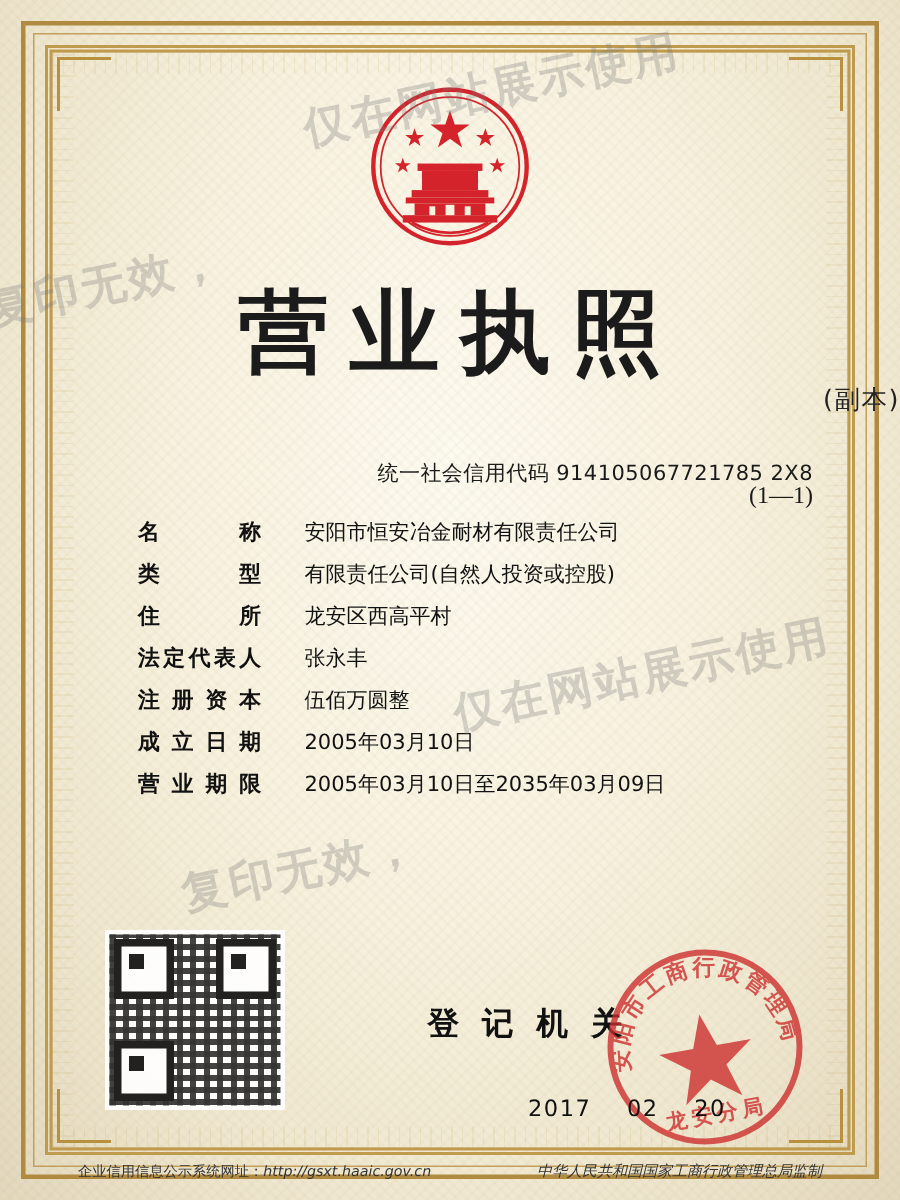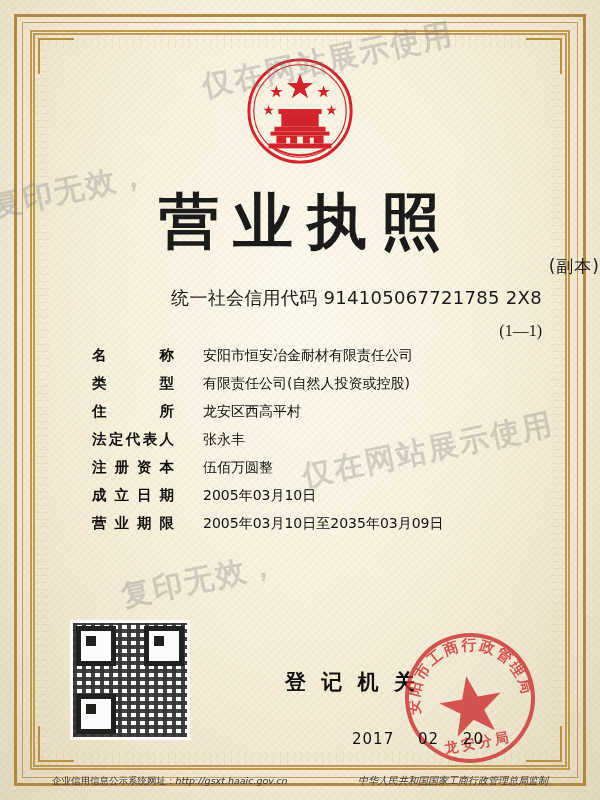--- a/index.html
+++ b/index.html
@@ -67,22 +67,22 @@
     font-size:60px;font-weight:bold;letter-spacing:14px;
     color:#1b1b1b;
     text-indent:14px;
   }
   .subtitle{
     position:absolute;left:16px;right:0;top:255px;
     text-align:right;font-size:17px;color:#222;letter-spacing:1px;
   }
   
   .code-line{
-    position:absolute;right:58px;top:286px;
-    font-size:18px;color:#1a1a1a;letter-spacing:.3px;
+    position:absolute;right:58px;top:307px;
+    font-size:14px;color:#1a1a1a;letter-spacing:.3px;
   }
   .page-no{
     position:absolute;right:58px;top:322px;
     font-size:16px;color:#1a1a1a;font-family:Liberation Serif, serif;
   }
   
   .fields{
     position:absolute;left:92px;top:346px;right:58px;
   }
   .row{display:flex;margin-bottom:10px;align-items:flex-end;}

